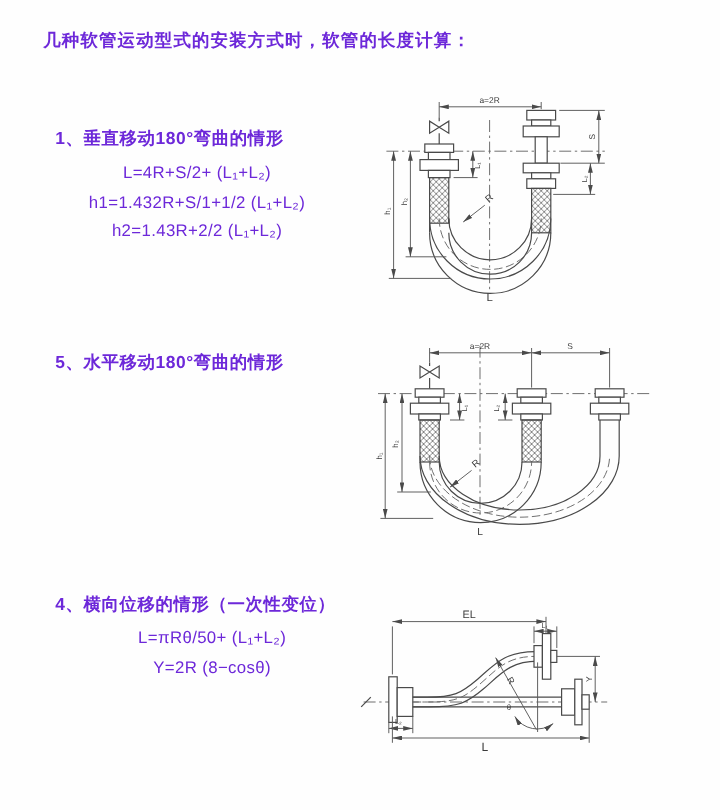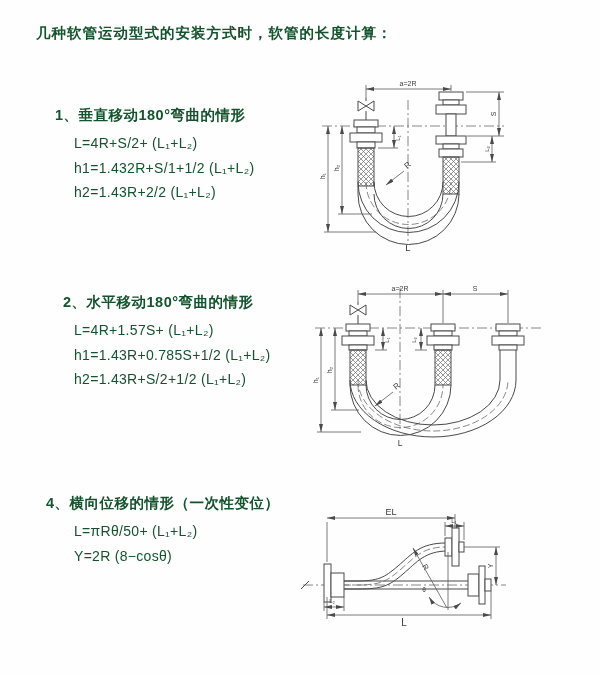--- a/index.html
+++ b/index.html
@@ -1,21 +1,21 @@
 <!DOCTYPE html>
 <html><head>
 <meta charset="utf-8">
 <style>
   html,body{margin:0;padding:0;background:#ffffff;}
   #page{position:relative;width:600px;height:675px;background:#fefefe;overflow:hidden;
-        font-family:"Liberation Sans","DejaVu Sans",sans-serif;color:#14532d;}
+        font-family:"Liberation Sans","DejaVu Sans",sans-serif;color:#6d28d9;}
   .title{position:absolute;left:36px;top:24px;font-size:14.5px;font-weight:bold;letter-spacing:1px;white-space:nowrap;}
   .section{position:absolute;left:46px;}
-  .heading{font-size:14.5px;font-weight:bold;letter-spacing:0.5px;white-space:nowrap;text-align:center;}
-  .formulas{margin:6px 0 0 28px;}
+  .heading{font-size:14.5px;font-weight:bold;letter-spacing:0.5px;white-space:nowrap;}
+  .formulas{margin:6px 0 0 28px;text-align:center;}
   .formula{font-size:14px;line-height:24.5px;white-space:nowrap;letter-spacing:0.3px;}
   .diagram{position:absolute;}
   svg text{font-family:"Liberation Sans","DejaVu Sans",sans-serif;fill:#3a3a3a;}
   .ln{stroke:#4a4a4a;stroke-width:1;fill:none;}
   .thin{stroke:#5a5a5a;stroke-width:0.8;fill:none;}
   .cl{stroke:#6a6a6a;stroke-width:0.8;fill:none;stroke-dasharray:10 3 2 3;}
   .dash{stroke:#6a6a6a;stroke-width:0.8;fill:none;stroke-dasharray:7 3;}
   .hose{stroke:#4a4a4a;stroke-width:1;fill:url(#braid);}
   .fit{stroke:#4a4a4a;stroke-width:1;fill:#ffffff;}
 </style>
@@ -111,26 +111,21 @@
     <line class="thin" x1="88" y1="52" x2="88" y2="74" marker-start="url(#arr)" marker-end="url(#arr)"></line>
     <text x="94" y="64" font-size="6" text-anchor="middle" transform="rotate(-90 94 64)">L₁</text>
 
     <line class="thin" x1="98" y1="97" x2="80" y2="111" marker-end="url(#arr)"></line>
     <text x="101" y="95" font-size="8" transform="rotate(-40 101 95)">R</text>
 
     <text x="102" y="177" font-size="9.5" text-anchor="middle">L</text>
   </svg>
 
   <div class="section" style="top:293px">
-    <div class="heading">2、水平移动180°弯曲的情形</div>
-    <div class="formulas">
-      <div class="formula">L=4R+1.57S+ (L₁+L₂)</div>
-      <div class="formula">h1=1.43R+0.785S+1/2 (L₁+L₂)</div>
-      <div class="formula">h2=1.43R+S/2+1/2 (L₁+L₂)</div>
-    </div>
+    <div class="heading">5、水平移动180°弯曲的情形</div>
   </div>
 
   <svg class="diagram" style="left:303px;top:280px" width="290" height="172" viewBox="0 0 290 172">
     <line class="cl" x1="97" y1="8" x2="97" y2="152"></line>
     <line class="cl" x1="12" y1="48" x2="238" y2="48"></line>
 
     <line class="thin" x1="55" y1="22" x2="55" y2="10"></line>
     <line class="thin" x1="140" y1="43" x2="140" y2="10"></line>
     <line class="thin" x1="205" y1="43" x2="205" y2="10"></line>
     <line class="thin" x1="55" y1="14" x2="140" y2="14" marker-start="url(#arr)" marker-end="url(#arr)"></line>

